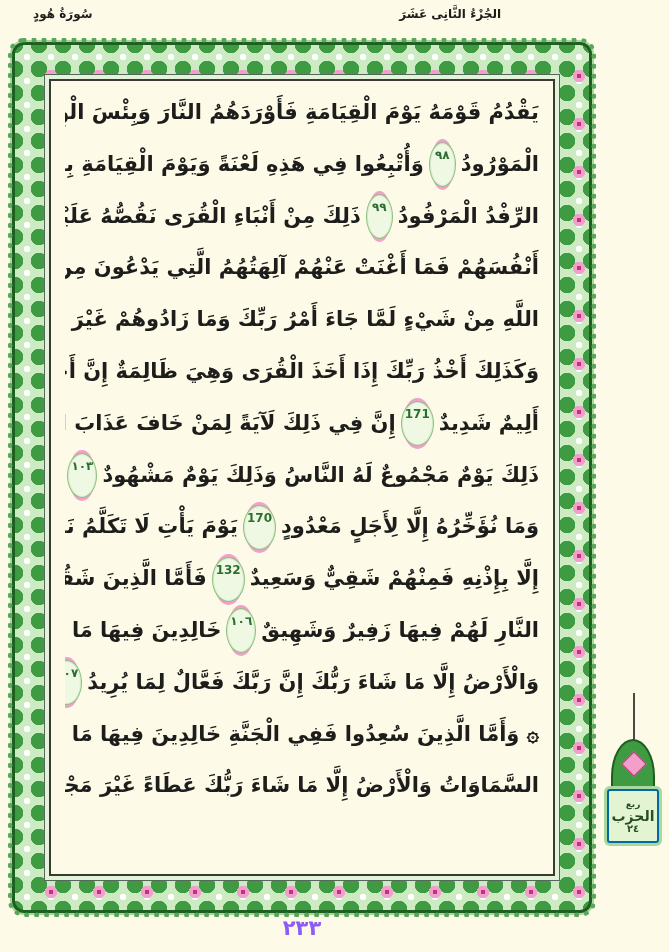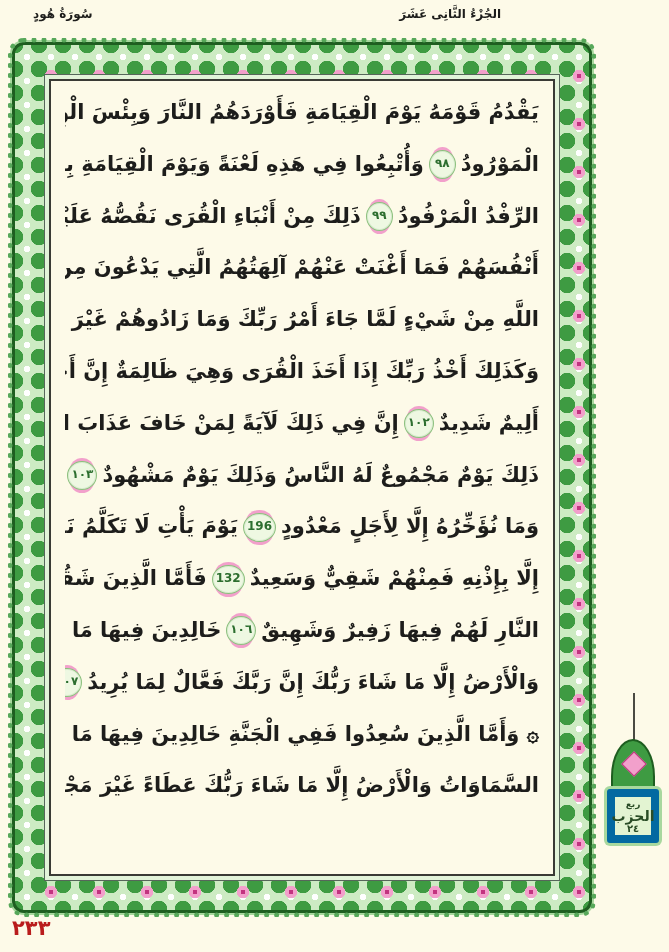--- a/index.html
+++ b/index.html
@@ -47,21 +47,21 @@
   .qline{
     height:51.8px;line-height:51.8px;
     direction:rtl;
     text-align:justify;text-align-last:justify;
     white-space:nowrap;overflow:hidden;
     font-size:21px;font-weight:bold;
   }
   .qtext{letter-spacing:0}
   .ayah-marker{
     display:inline-block;vertical-align:middle;
-    min-width:27px;height:29px;line-height:24px;padding:0 3px;
+    min-width:27px;height:45px;line-height:24px;padding:0 3px;
     border-radius:50%;
     background:#eef8e2;
     border:1.5px solid #8cc07e;
     box-shadow:0 -6px 0 -3px var(--flower-pink,#f2a0cb),0 6px 0 -3px var(--flower-pink,#f2a0cb),inset 0 0 0 1px #d9eccf;
     color:#2c6e2f;font-size:12px;font-weight:bold;
     text-align:center;text-align-last:center;
     margin:0 5px;
   }
   
   .hizb{position:absolute;right:5px;top:693px;width:62px;height:152px}
@@ -74,53 +74,53 @@
   }
   .hizb-dome::after{
     content:"";position:absolute;left:12px;top:14px;width:16px;height:16px;
     background:var(--flower-pink,#f2a0cb);
     border:1px solid #c2337f;
     transform:rotate(45deg);
   }
   .hizb-panel{
     position:absolute;left:5px;top:96px;width:52px;height:54px;
     background:#e3f4d2;
-    border:8px solid #0369a1;
+    border:2px solid #0369a1;
     border-radius:3px;
     box-shadow:0 0 0 3px #a8d89e;
     display:flex;flex-direction:column;align-items:center;justify-content:center;
     direction:rtl;color:#2a4d26;font-weight:bold;
   }
   .hizb-line1{font-size:9px;line-height:10px}
   .hizb-line2{font-size:14px;line-height:14px}
   .hizb-line3{font-size:10px;line-height:11px}
   
   .page-number{
     position:absolute;left:12px;top:916px;width:580px;
-    text-align:left;font-size:21px;font-weight:bold;color:#b91c1c;
+    text-align:center;font-size:21px;font-weight:bold;color:#8b5cf6;
   }
 </style>
 </head>
 <body>
 
 <div class="head head-juz">الجُزْءُ الثَّانِى عَشَرَ</div>
 <div class="head head-surah">سُورَةُ هُودٍ</div>
 
 <div class="frame">
   <div class="text-panel">
     <div>
         <div class="qline"><span class="qtext">يَقْدُمُ قَوْمَهُ يَوْمَ الْقِيَامَةِ فَأَوْرَدَهُمُ النَّارَ وَبِئْسَ الْوِرْدُ</span></div>
         <div class="qline"><span class="qtext">الْمَوْرُودُ</span><span class="ayah-marker">٩٨</span><span class="qtext">وَأُتْبِعُوا فِي هَذِهِ لَعْنَةً وَيَوْمَ الْقِيَامَةِ بِئْسَ</span></div>
         <div class="qline"><span class="qtext">الرِّفْدُ الْمَرْفُودُ</span><span class="ayah-marker">٩٩</span><span class="qtext">ذَلِكَ مِنْ أَنْبَاءِ الْقُرَى نَقُصُّهُ عَلَيْكَ</span></div>
         <div class="qline"><span class="qtext">أَنْفُسَهُمْ فَمَا أَغْنَتْ عَنْهُمْ آلِهَتُهُمُ الَّتِي يَدْعُونَ مِنْ دُونِ</span></div>
         <div class="qline"><span class="qtext">اللَّهِ مِنْ شَيْءٍ لَمَّا جَاءَ أَمْرُ رَبِّكَ وَمَا زَادُوهُمْ غَيْرَ تَتْبِيبٍ</span></div>
         <div class="qline"><span class="qtext">وَكَذَلِكَ أَخْذُ رَبِّكَ إِذَا أَخَذَ الْقُرَى وَهِيَ ظَالِمَةٌ إِنَّ أَخْذَهُ</span></div>
-        <div class="qline"><span class="qtext">أَلِيمٌ شَدِيدٌ</span><span class="ayah-marker">١٠٢</span><span class="qtext">إِنَّ فِي ذَلِكَ لَآيَةً لِمَنْ خَافَ عَذَابَ الْآخِرَةِ</span></div>
+        <div class="qline"><span class="qtext">أَلِيمٌ شَدِيدٌ</span><span class="ayah-marker">171</span><span class="qtext">إِنَّ فِي ذَلِكَ لَآيَةً لِمَنْ خَافَ عَذَابَ الْآخِرَةِ</span></div>
         <div class="qline"><span class="qtext">ذَلِكَ يَوْمٌ مَجْمُوعٌ لَهُ النَّاسُ وَذَلِكَ يَوْمٌ مَشْهُودٌ</span><span class="ayah-marker">١٠٣</span></div>
-        <div class="qline"><span class="qtext">وَمَا نُؤَخِّرُهُ إِلَّا لِأَجَلٍ مَعْدُودٍ</span><span class="ayah-marker">196</span><span class="qtext">يَوْمَ يَأْتِ لَا تَكَلَّمُ نَفْسٌ</span></div>
+        <div class="qline"><span class="qtext">وَمَا نُؤَخِّرُهُ إِلَّا لِأَجَلٍ مَعْدُودٍ</span><span class="ayah-marker">170</span><span class="qtext">يَوْمَ يَأْتِ لَا تَكَلَّمُ نَفْسٌ</span></div>
         <div class="qline"><span class="qtext">إِلَّا بِإِذْنِهِ فَمِنْهُمْ شَقِيٌّ وَسَعِيدٌ</span><span class="ayah-marker">132</span><span class="qtext">فَأَمَّا الَّذِينَ شَقُوا فَفِي</span></div>
         <div class="qline"><span class="qtext">النَّارِ لَهُمْ فِيهَا زَفِيرٌ وَشَهِيقٌ</span><span class="ayah-marker">١٠٦</span><span class="qtext">خَالِدِينَ فِيهَا مَا دَامَتِ السَّمَاوَاتُ</span></div>
         <div class="qline"><span class="qtext">وَالْأَرْضُ إِلَّا مَا شَاءَ رَبُّكَ إِنَّ رَبَّكَ فَعَّالٌ لِمَا يُرِيدُ</span><span class="ayah-marker">١٠٧</span></div>
         <div class="qline"><span class="qtext">۞ وَأَمَّا الَّذِينَ سُعِدُوا فَفِي الْجَنَّةِ خَالِدِينَ فِيهَا مَا دَامَتِ</span></div>
         <div class="qline"><span class="qtext">السَّمَاوَاتُ وَالْأَرْضُ إِلَّا مَا شَاءَ رَبُّكَ عَطَاءً غَيْرَ مَجْذُوذٍ</span></div>
       </div>
   </div>
 </div>
 
 <div class="hizb">

